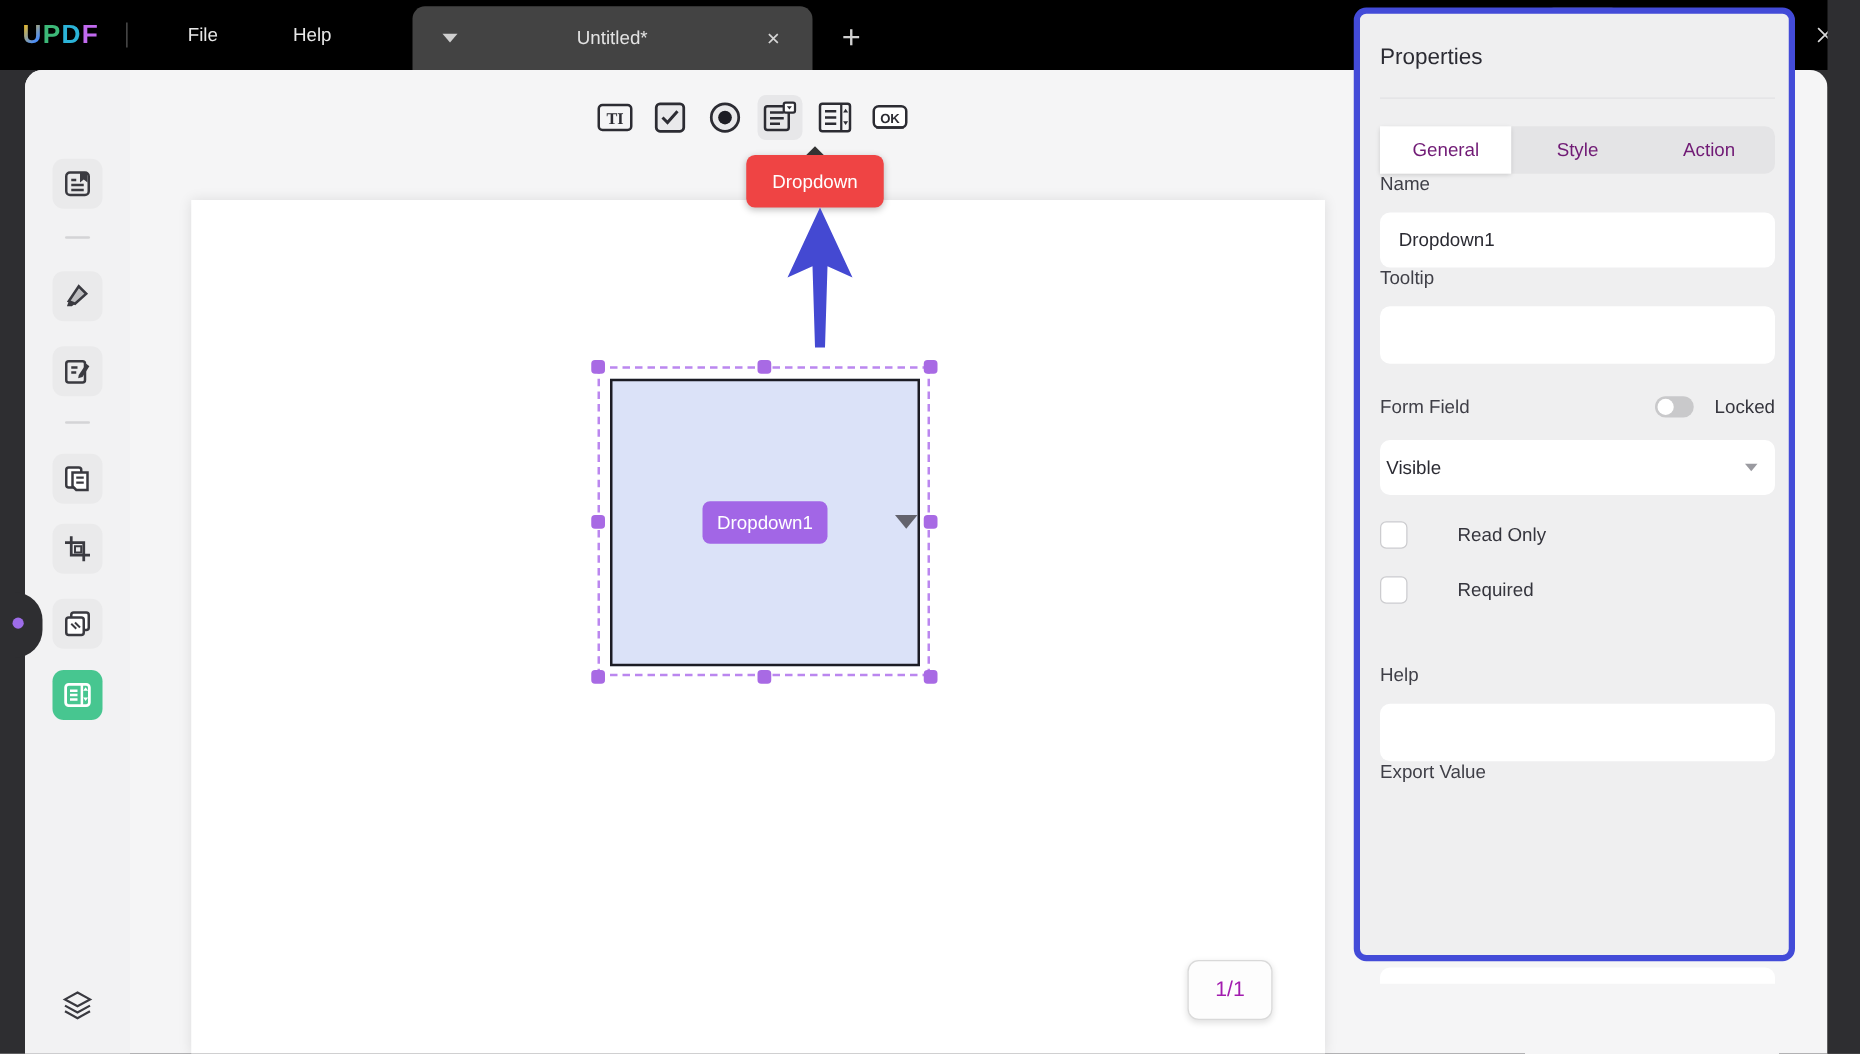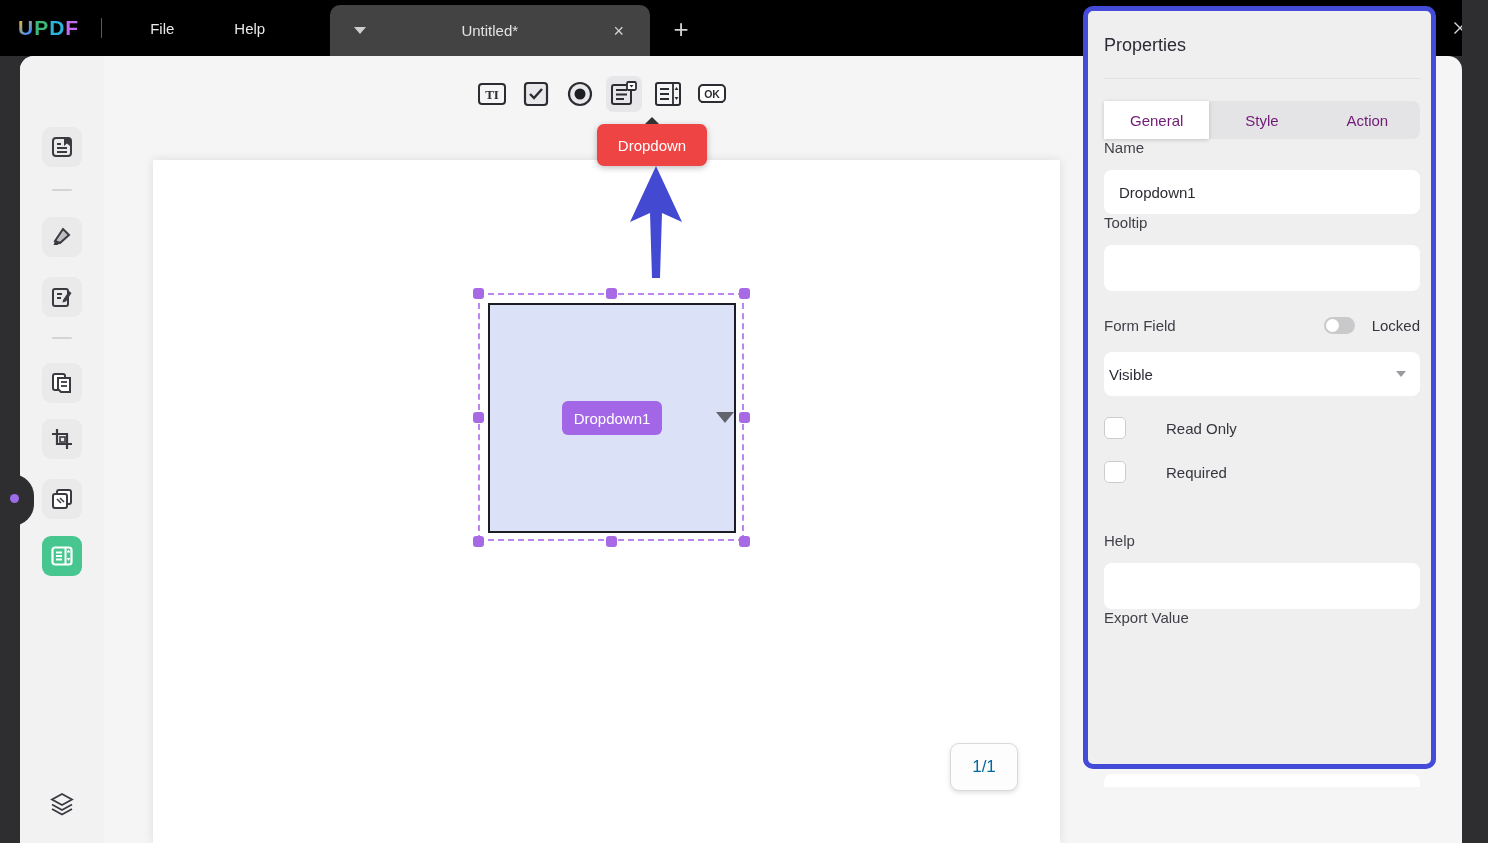--- a/index.html
+++ b/index.html
@@ -54,21 +54,21 @@
   .tooltip .tip-caret { position:absolute; top:-7px; left:50%; margin-left:-7px; width:0; height:0; border-left:7px solid transparent; border-right:7px solid transparent; border-bottom:7px solid #333333; }
   .blue-arrow { position:absolute; left:520px; top:110px; z-index:8; }
 
   
   .sel-rect { position:absolute; left:374px; top:237px; width:266px; height:248px; border:2px dashed #bb87ef; z-index:3; }
   .field-box { position:absolute; left:384px; top:247px; width:248px; height:230px; background:#dbe2f8; border:2px solid #1c1c24; z-index:2; }
   .handle { position:absolute; width:11px; height:11px; background:#a86ae4; border-radius:3px; z-index:4; }
   .field-badge { position:absolute; left:458px; top:345px; width:100px; height:34px; background:#a266e6; border-radius:6px; color:#fff; font-size:15px; display:flex; align-items:center; justify-content:center; z-index:4; }
   .field-caret { position:absolute; left:612px; top:356px; width:0; height:0; border-left:9px solid transparent; border-right:9px solid transparent; border-top:11px solid #63636d; z-index:4; }
 
-  .page-badge { position:absolute; left:846px; top:687px; width:68px; height:48px; background:#fdfdfd; border:1px solid #d9d9d9; border-radius:9px; box-shadow:0 2px 5px rgba(0,0,0,0.12); display:flex; align-items:center; justify-content:center; font-size:17px; color:#0369a1; }
+  .page-badge { position:absolute; left:846px; top:712px; width:68px; height:48px; background:#fdfdfd; border:1px solid #d9d9d9; border-radius:9px; box-shadow:0 2px 5px rgba(0,0,0,0.12); display:flex; align-items:center; justify-content:center; font-size:17px; color:#a21caf; }
 
   
   .props-outline { position:absolute; left:1083px; top:6px; width:353px; height:763px; border:5px solid #434bd8; border-radius:10px; background:#efeff0; z-index:9; }
   .props-inner { position:absolute; left:16px; top:0; width:316px; height:100%; }
   .props-title { margin-top:24px; font-size:18px; color:#2b2b33; }
   .props-div { margin-top:22px; height:1px; background:#e2e2e4; }
   .tabs { margin-top:22px; height:38px; background:#e4e4e6; border-radius:8px; display:flex; padding:0; }
   .tabitem { flex:1; display:flex; align-items:center; justify-content:center; font-size:15px; color:#701a75; border-radius:0; }
   .tabitem.active { background:#ffffff; box-shadow:0 1px 4px rgba(0,0,0,0.18); }
   .flabel { font-size:15px; color:#3f3f47; }

